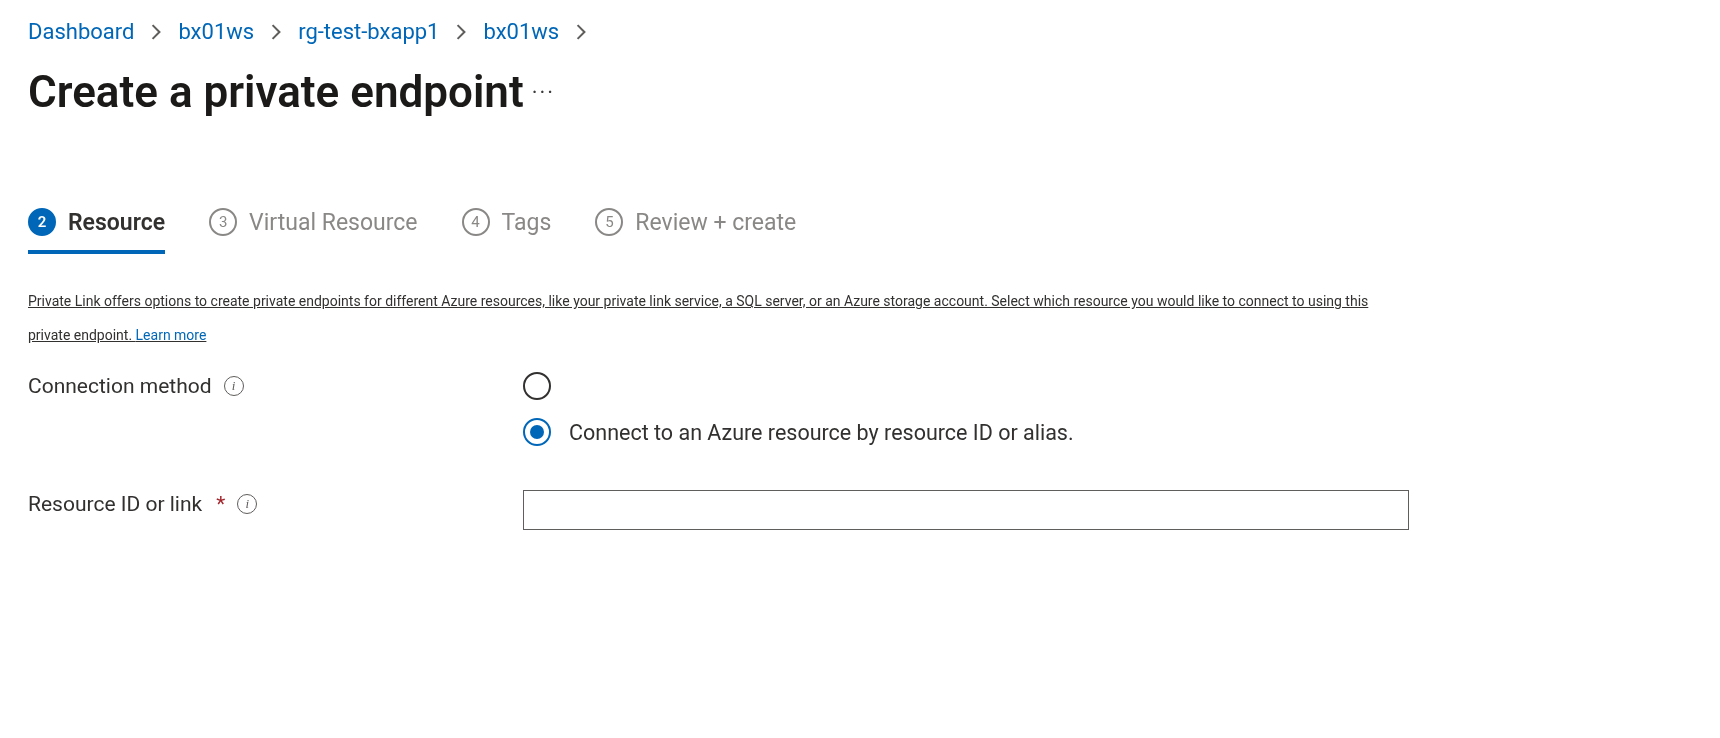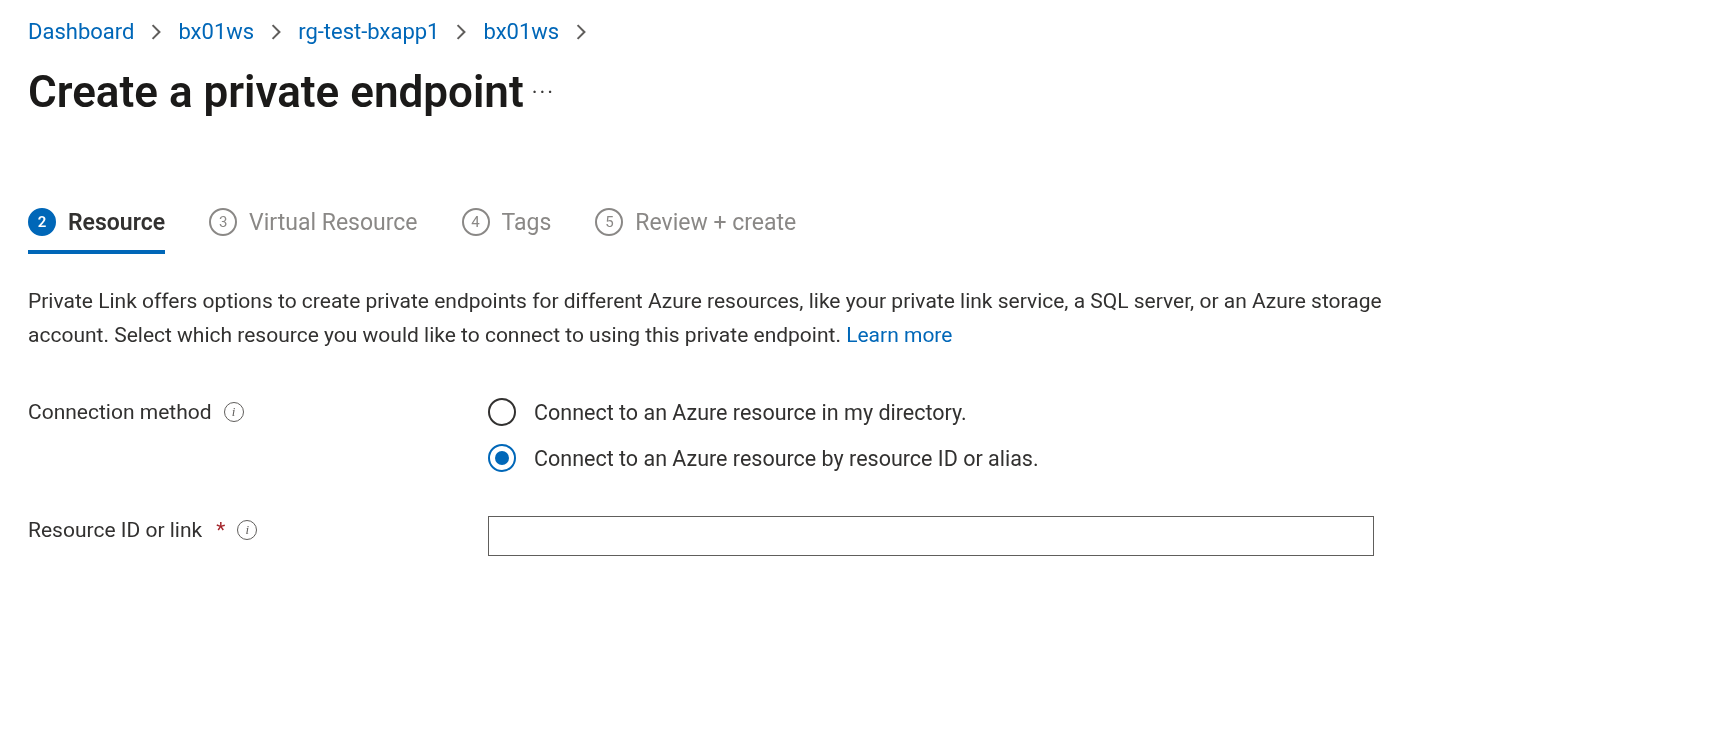--- a/index.html
+++ b/index.html
@@ -93,37 +93,39 @@
     margin-bottom: -4px;
   }
   .step.active .num {
     background: #0067b8;
     border-color: #0067b8;
     color: #ffffff;
   }
 
   
   .desc {
-    font-size: 21px;
+    font-size: 14px;
     line-height: 34px;
     color: #323130;
     max-width: 1360px;
-    margin-bottom: 46px;
+    margin-bottom: 20px;
+    text-decoration: underline;
   }
   .desc a {
     color: #0067b8;
     text-decoration: none;
     cursor: pointer;
   }
 
   
   .form-row {
     display: flex;
     align-items: flex-start;
     margin-bottom: 44px;
+    gap: 35px;
   }
   .form-label {
     width: 460px;
     display: flex;
     align-items: center;
     gap: 12px;
     font-size: 21px;
     color: #323130;
     padding-top: 2px;
   }
@@ -248,21 +250,20 @@
 
   <div class="form-row">
     <div class="form-label">
       <span>Connection method</span>
       <span class="info-icon">i</span>
     </div>
     <div class="form-control">
       <div class="radio-group">
         <label class="radio-option">
           <span class="radio"></span>
-          <span>Connect to an Azure resource in my directory.</span>
         </label>
         <label class="radio-option">
           <span class="radio selected"></span>
           <span>Connect to an Azure resource by resource ID or alias.</span>
         </label>
       </div>
     </div>
   </div>
 
   <div class="form-row">

